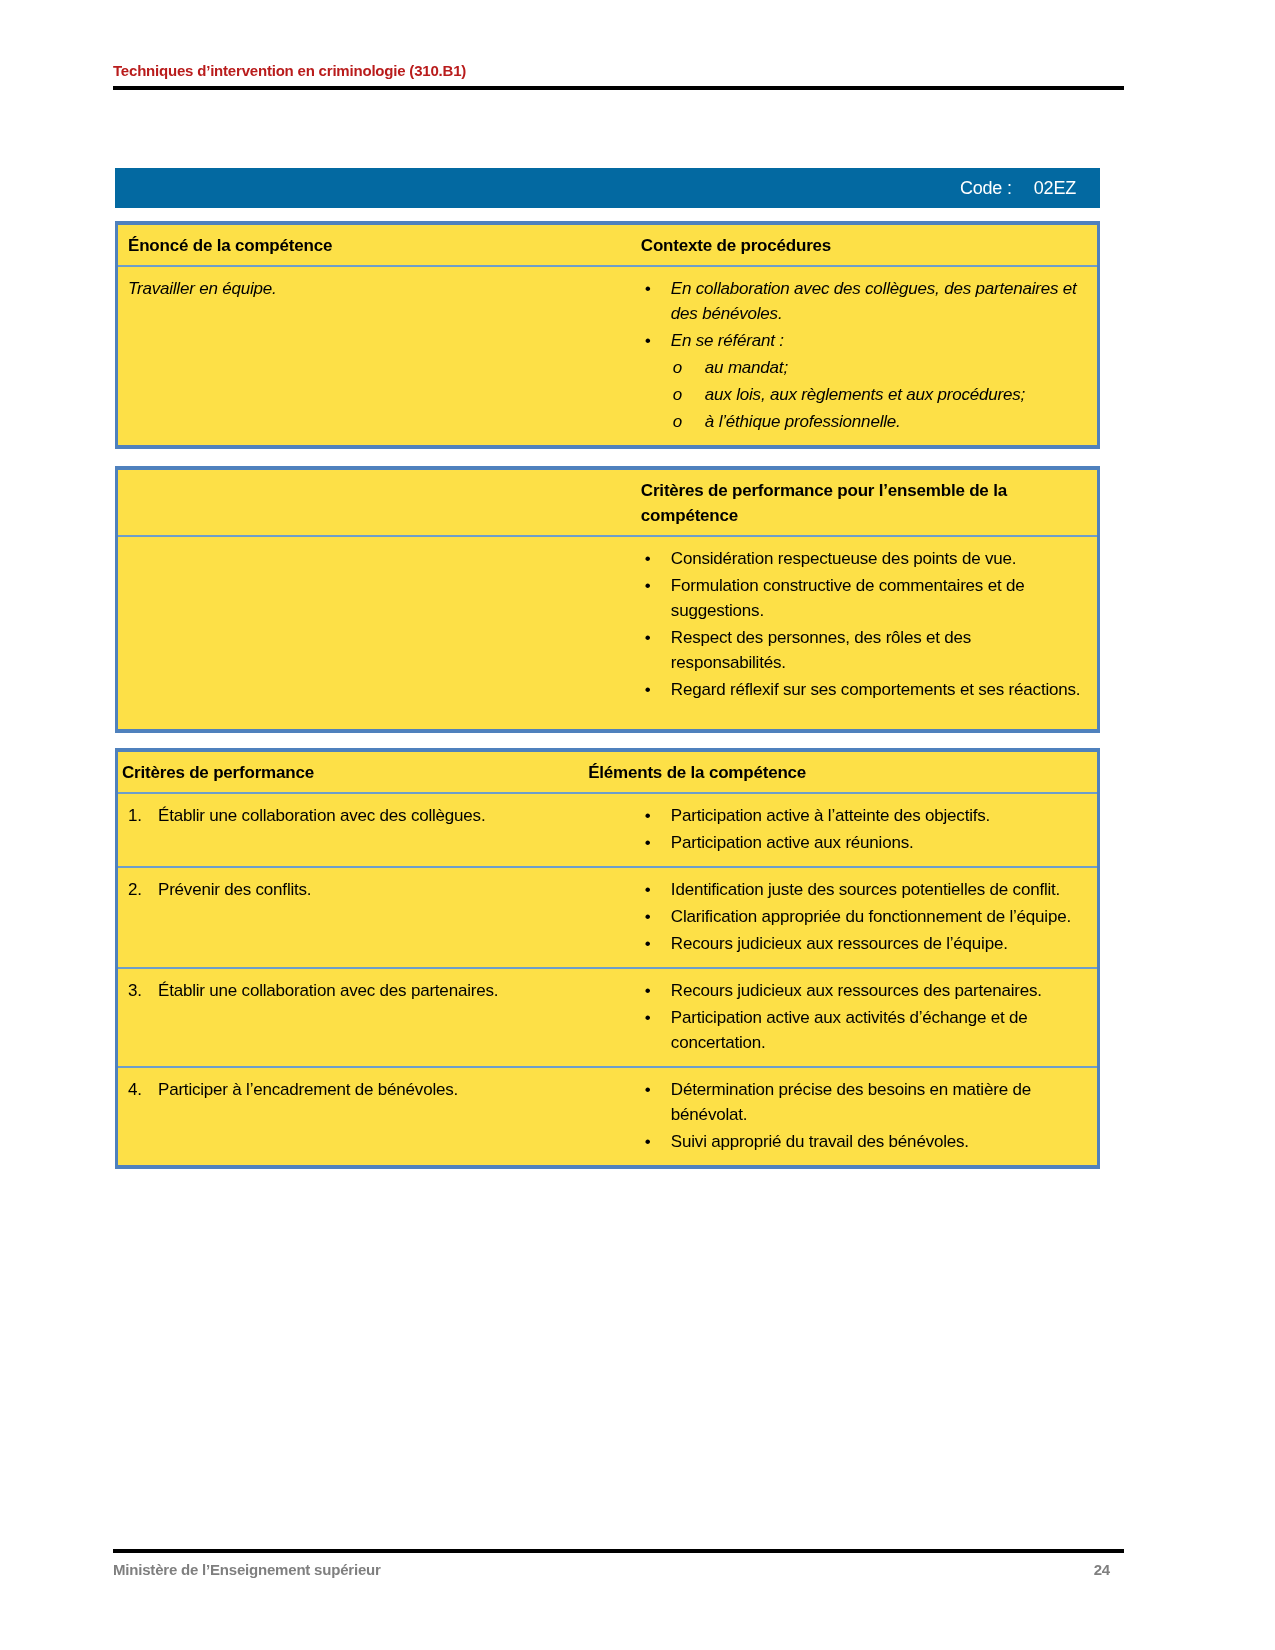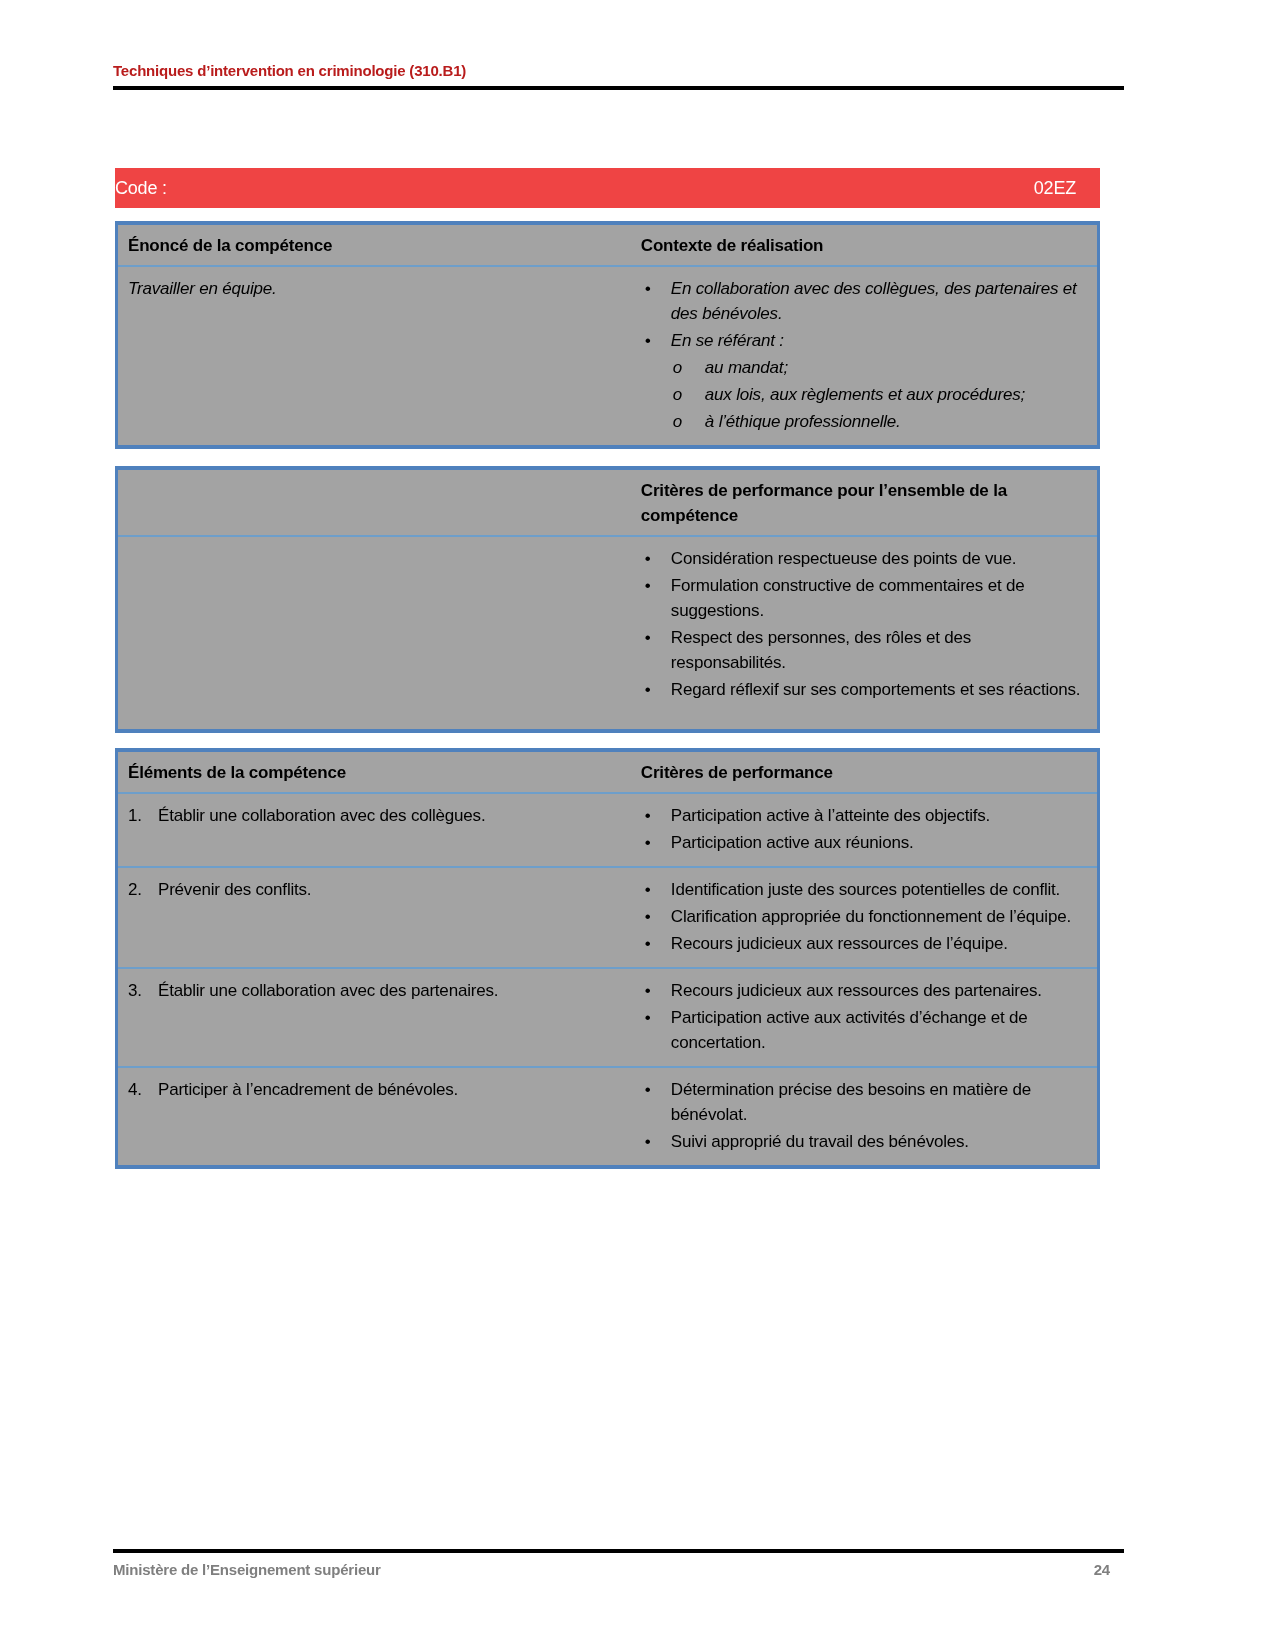--- a/index.html
+++ b/index.html
@@ -10,32 +10,32 @@
   }
   
   .running-header{
     position:absolute;left:113px;top:62px;width:1011px;
     border-bottom:4px solid #000;padding-bottom:7px;
     font-size:15px;font-weight:bold;color:#b91c1c;
   }
   
   .content{position:absolute;left:115px;top:168px;width:985px;}
   .code-bar{
-    height:40px;background:#ef4444;color:#ffffff;
-    display:flex;align-items:center;justify-content:space-between;
+    height:40px;background:#0369a1;color:#ffffff;
+    display:flex;align-items:center;justify-content:flex-end;
     padding-right:24px;box-sizing:border-box;font-size:18px;
   }
   .code-bar .code-value{margin-left:22px;}
   .headings{display:flex;margin-top:19px;font-size:20px;font-weight:bold;color:#4a7ebb;}
   .headings .h-left{width:53%;box-sizing:border-box;padding-left:8px;}
   .headings .h-right{width:47%;box-sizing:border-box;padding-left:2px;}
   
   .doc-table{
     border:3px solid #4f81bd;border-top-width:4px;border-bottom-width:4px;
-    background:#a3a3a3;
+    background:#fde047;
   }
   .t1{margin-top:13px;}
   .t2{margin-top:17px;}
   .t3{margin-top:15px;}
   .trow{display:flex;}
   .trow + .trow{border-top:2px solid #6d9eca;}
   .cell{box-sizing:border-box;font-size:17px;line-height:25px;}
   .cell-left{width:53%;padding:9px 18px 9px 10px;}
   .cell-right{width:47%;padding:9px 16px 9px 4px;}
   .th{font-weight:bold;}
@@ -70,21 +70,21 @@
 
   <div class="code-bar">
     <span>Code :</span>
     <span class="code-value">02EZ</span>
   </div>
 
 
   <div class="doc-table t1">
     <div class="trow">
       <div class="cell cell-left th">Énoncé de la compétence</div>
-      <div class="cell cell-right th">Contexte de réalisation</div>
+      <div class="cell cell-right th">Contexte de procédures</div>
     </div>
     <div class="trow min-body1">
       <div class="cell cell-left">Travailler en équipe.</div>
       <div class="cell cell-right">
         <div class="li">
           <span class="mk">•</span>
           <span>En collaboration avec des collègues, des partenaires et des bénévoles.</span>
         </div>
         <div class="li">
           <span class="mk">•</span>
@@ -129,22 +129,22 @@
         <div class="li">
           <span class="mk">•</span>
           <span>Regard réflexif sur ses comportements et ses réactions.</span>
         </div>
       </div>
     </div>
   </div>
 
   <div class="doc-table t3">
     <div class="trow">
+      <div class="cell cell-right th">Critères de performance</div>
       <div class="cell cell-left th">Éléments de la compétence</div>
-      <div class="cell cell-right th">Critères de performance</div>
     </div>
 
     <div class="trow min-row1">
       <div class="cell cell-left">
         <div class="num-row">
           <span class="num">1.</span>
           <span>Établir une collaboration avec des collègues.</span>
         </div>
       </div>
       <div class="cell cell-right">

